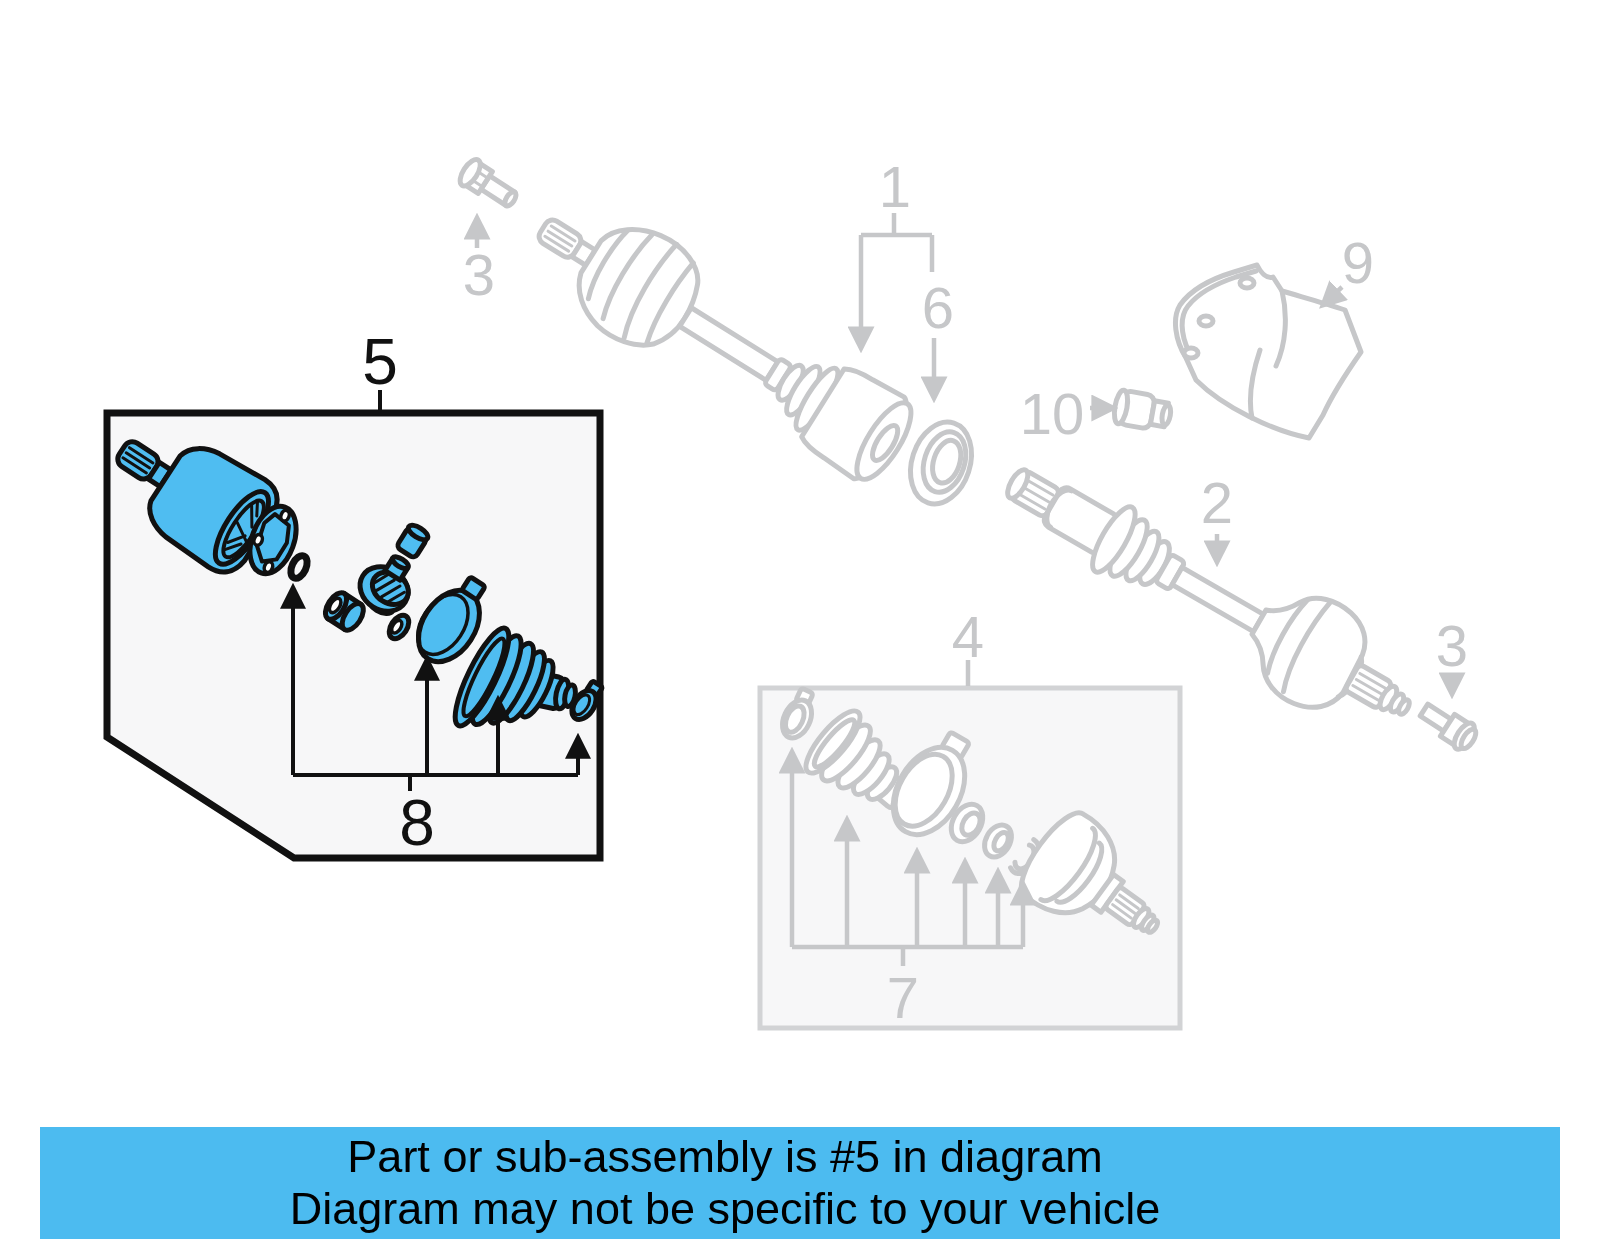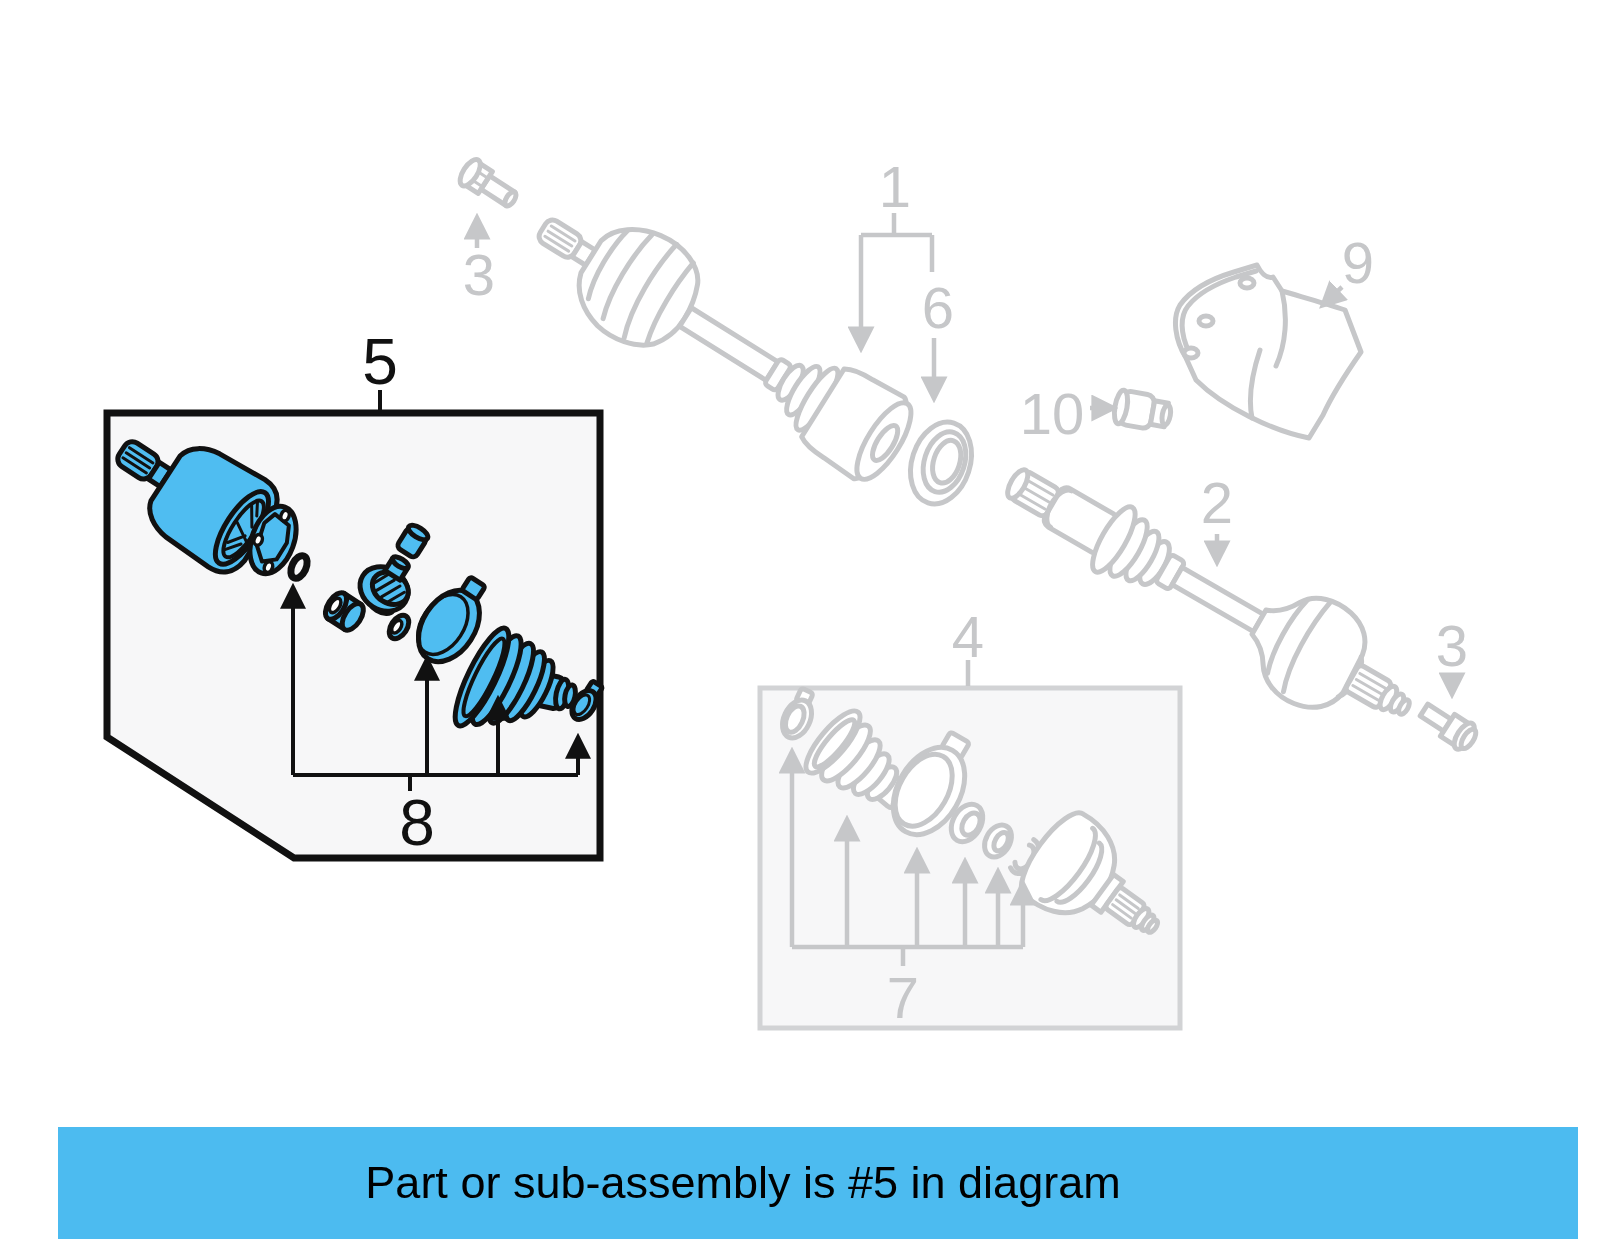--- a/index.html
+++ b/index.html
@@ -27,21 +27,21 @@
   .wh {fill:#fff;stroke:var(--outline-black);stroke-width:3.5}
   .kal{fill:none;stroke:var(--outline-black);stroke-width:4;stroke-linecap:butt}
 
   .lbl-gray{fill:var(--diagram-gray);font-family:"Liberation Sans",sans-serif;font-size:58px}
   .lbl-black{fill:var(--outline-black);font-family:"Liberation Sans",sans-serif;font-size:64px}
 
   .box5{fill:var(--box-fill);stroke:var(--outline-black);stroke-width:7;stroke-linejoin:miter}
   .box4{fill:var(--box-fill);stroke:var(--box4-border);stroke-width:5}
 
   .banner{
-    position:absolute;left:58px;top:1127px;width:1520px;height:112px;
+    position:absolute;left:40px;top:1127px;width:1520px;height:112px;
     background:var(--banner-bg);
     display:flex;flex-direction:column;justify-content:center;align-items:center;
     padding-right:150px;
     color:#000;font-size:45px;line-height:52px;white-space:nowrap;
   }
 </style>
 </head>
 <body>
 
 <div class="stage">
@@ -294,14 +294,15 @@
   <text class="lbl-gray" x="1052" y="434" text-anchor="middle">10</text>
   <text class="lbl-gray" x="1358" y="283" text-anchor="middle">9</text>
   <text class="lbl-gray" x="1217" y="523" text-anchor="middle">2</text>
   <text class="lbl-gray" x="1452" y="666" text-anchor="middle">3</text>
   <text class="lbl-gray" x="968" y="657" text-anchor="middle">4</text>
   <text class="lbl-gray" x="903" y="1018" text-anchor="middle">7</text>
 </svg>
 
   <div class="banner">
     <div>Part or sub-assembly is #5 in diagram</div>
+    <div>Diagram may not be specific to your vehicle</div>
   </div>
 </div>
 
 </body></html>

